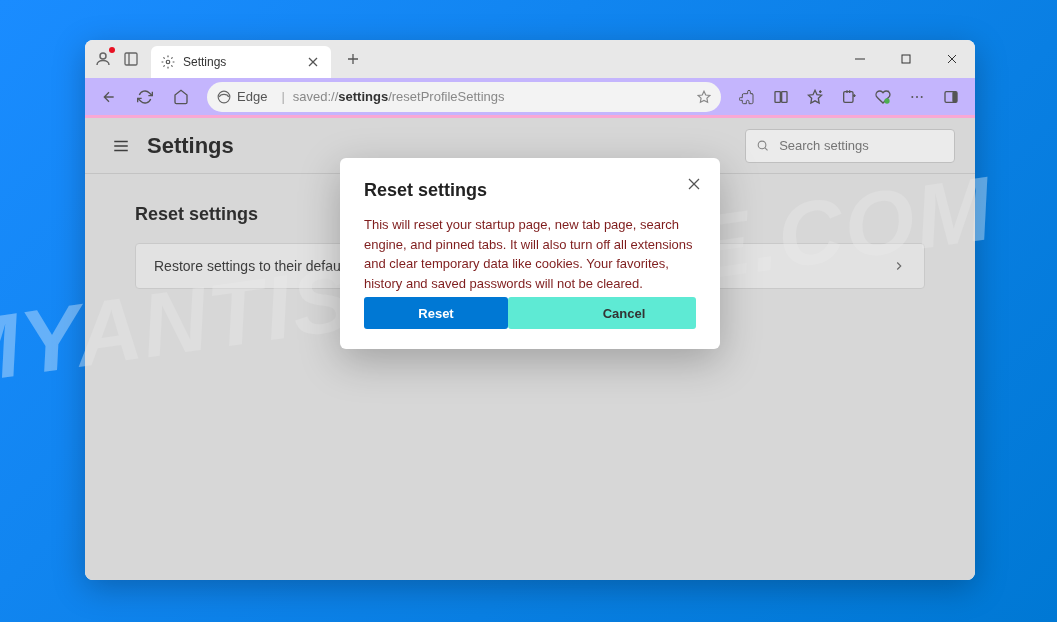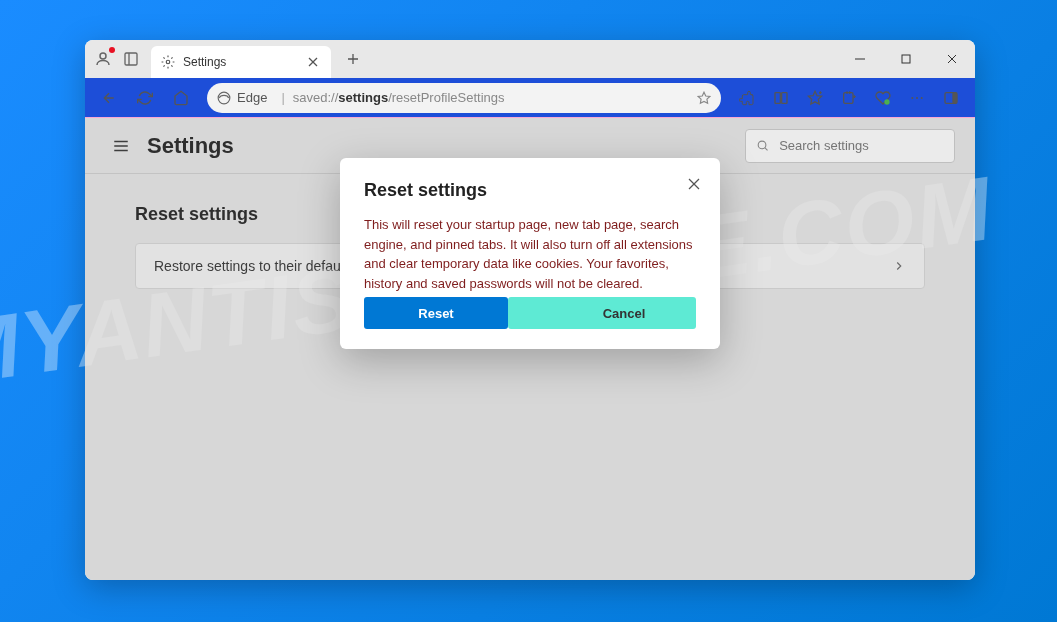--- a/index.html
+++ b/index.html
@@ -95,22 +95,22 @@
     }
     .win-btn {
       width: 46px;
       display: flex; align-items: center; justify-content: center;
       color: #333;
       cursor: pointer;
       font-size: 12px;
     }
     .toolbar {
       height: 40px;
-      background: #1d4ed8;
-      border-bottom: 1px solid #f9a8d4;
+      background: #c4b5fd;
+      border-bottom: 3px solid #f9a8d4;
       display: flex;
       align-items: center;
       padding: 0 8px;
       gap: 4px;
     }
     .nav-btn {
       width: 32px; height: 32px;
       display: flex; align-items: center; justify-content: center;
       border-radius: 4px;
       color: #555; cursor: pointer;

